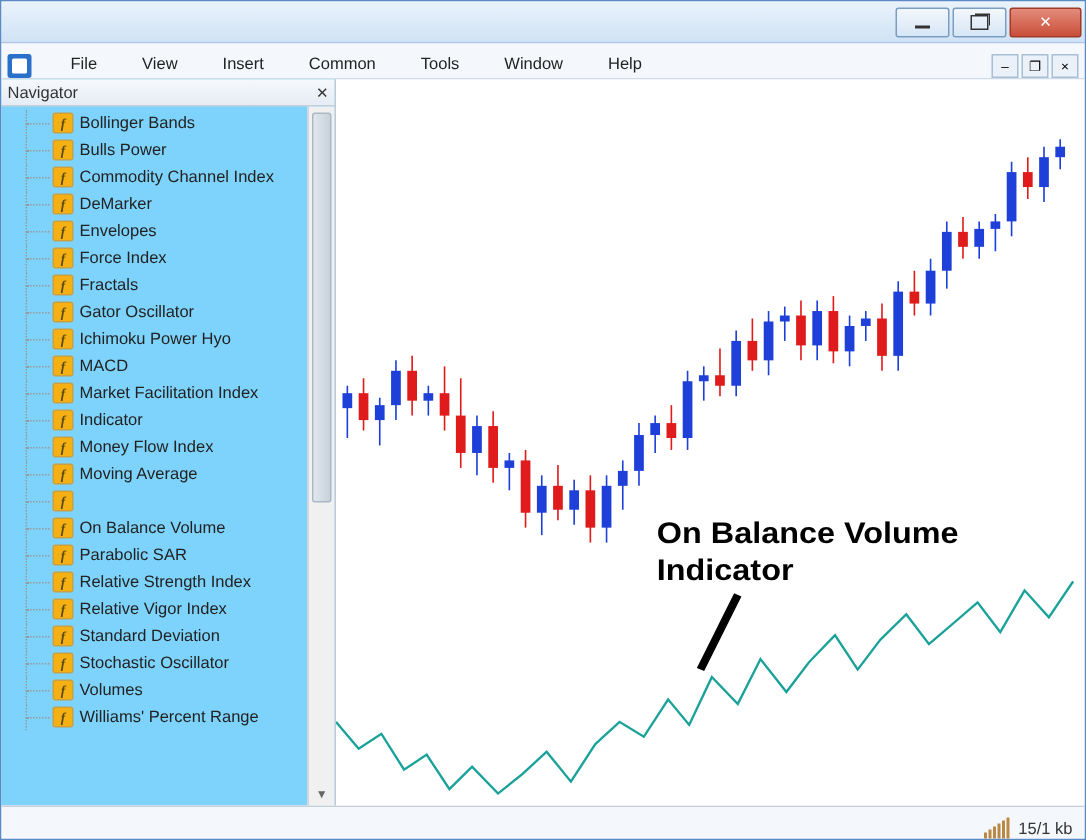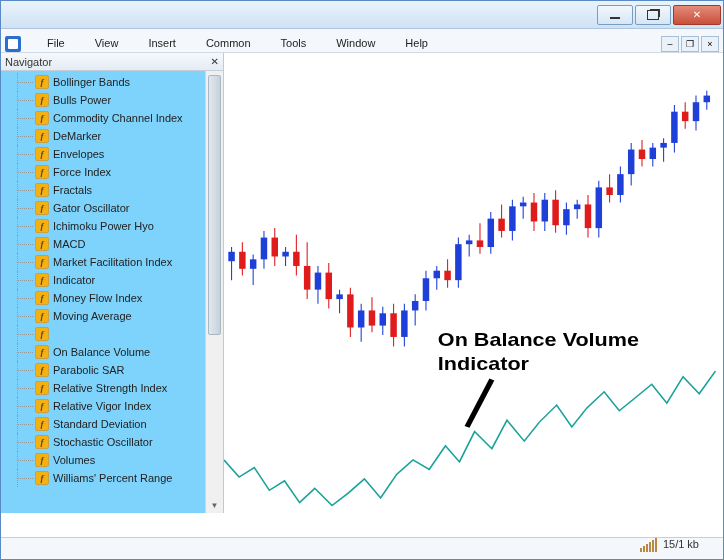--- a/index.html
+++ b/index.html
@@ -49,21 +49,21 @@
 .chart-area { flex: 1; position: relative; background: #fff; overflow: hidden; }
 .chart-area svg { position: absolute; inset: 0; width: 100%; height: 100%; }
 .candle rect { stroke-width: 0; }
 .candle line { stroke-width: 1; }
 .candle.up rect { fill: #1e3fd8; } .candle.up line { stroke: #1e3fd8; }
 .candle.down rect { fill: #e01b1b; } .candle.down line { stroke: #e01b1b; }
 .obv-line { fill: none; stroke: #1aa29a; stroke-width: 1.5; }
 .annotation-text { font-family: Arial, sans-serif; font-size: 20px; font-weight: bold; fill: #000; }
 .annotation-line { stroke: #000; stroke-width: 5; }
 
-.statusbar { height: 22px; border-top: 1px solid #c5cfd9; background: #f4f7fb; display: flex; align-items: flex-start; padding: 0 20px; margin-top: 24px; }
+.statusbar { height: 22px; border-top: 1px solid #c5cfd9; background: #f4f7fb; display: flex; align-items: flex-end; padding: 0 4px; }
 .status-spacer { flex: 1; }
 .conn-bars { display: flex; align-items: flex-end; gap: 1px; margin-right: 6px; }
 .conn-bars span { width: 2px; background: #b84; }
 .status-text { font-size: 11px; color: #333; padding-right: 4px; }
 </style>
 </head>
 <body>
 
 <div class="window">
 

